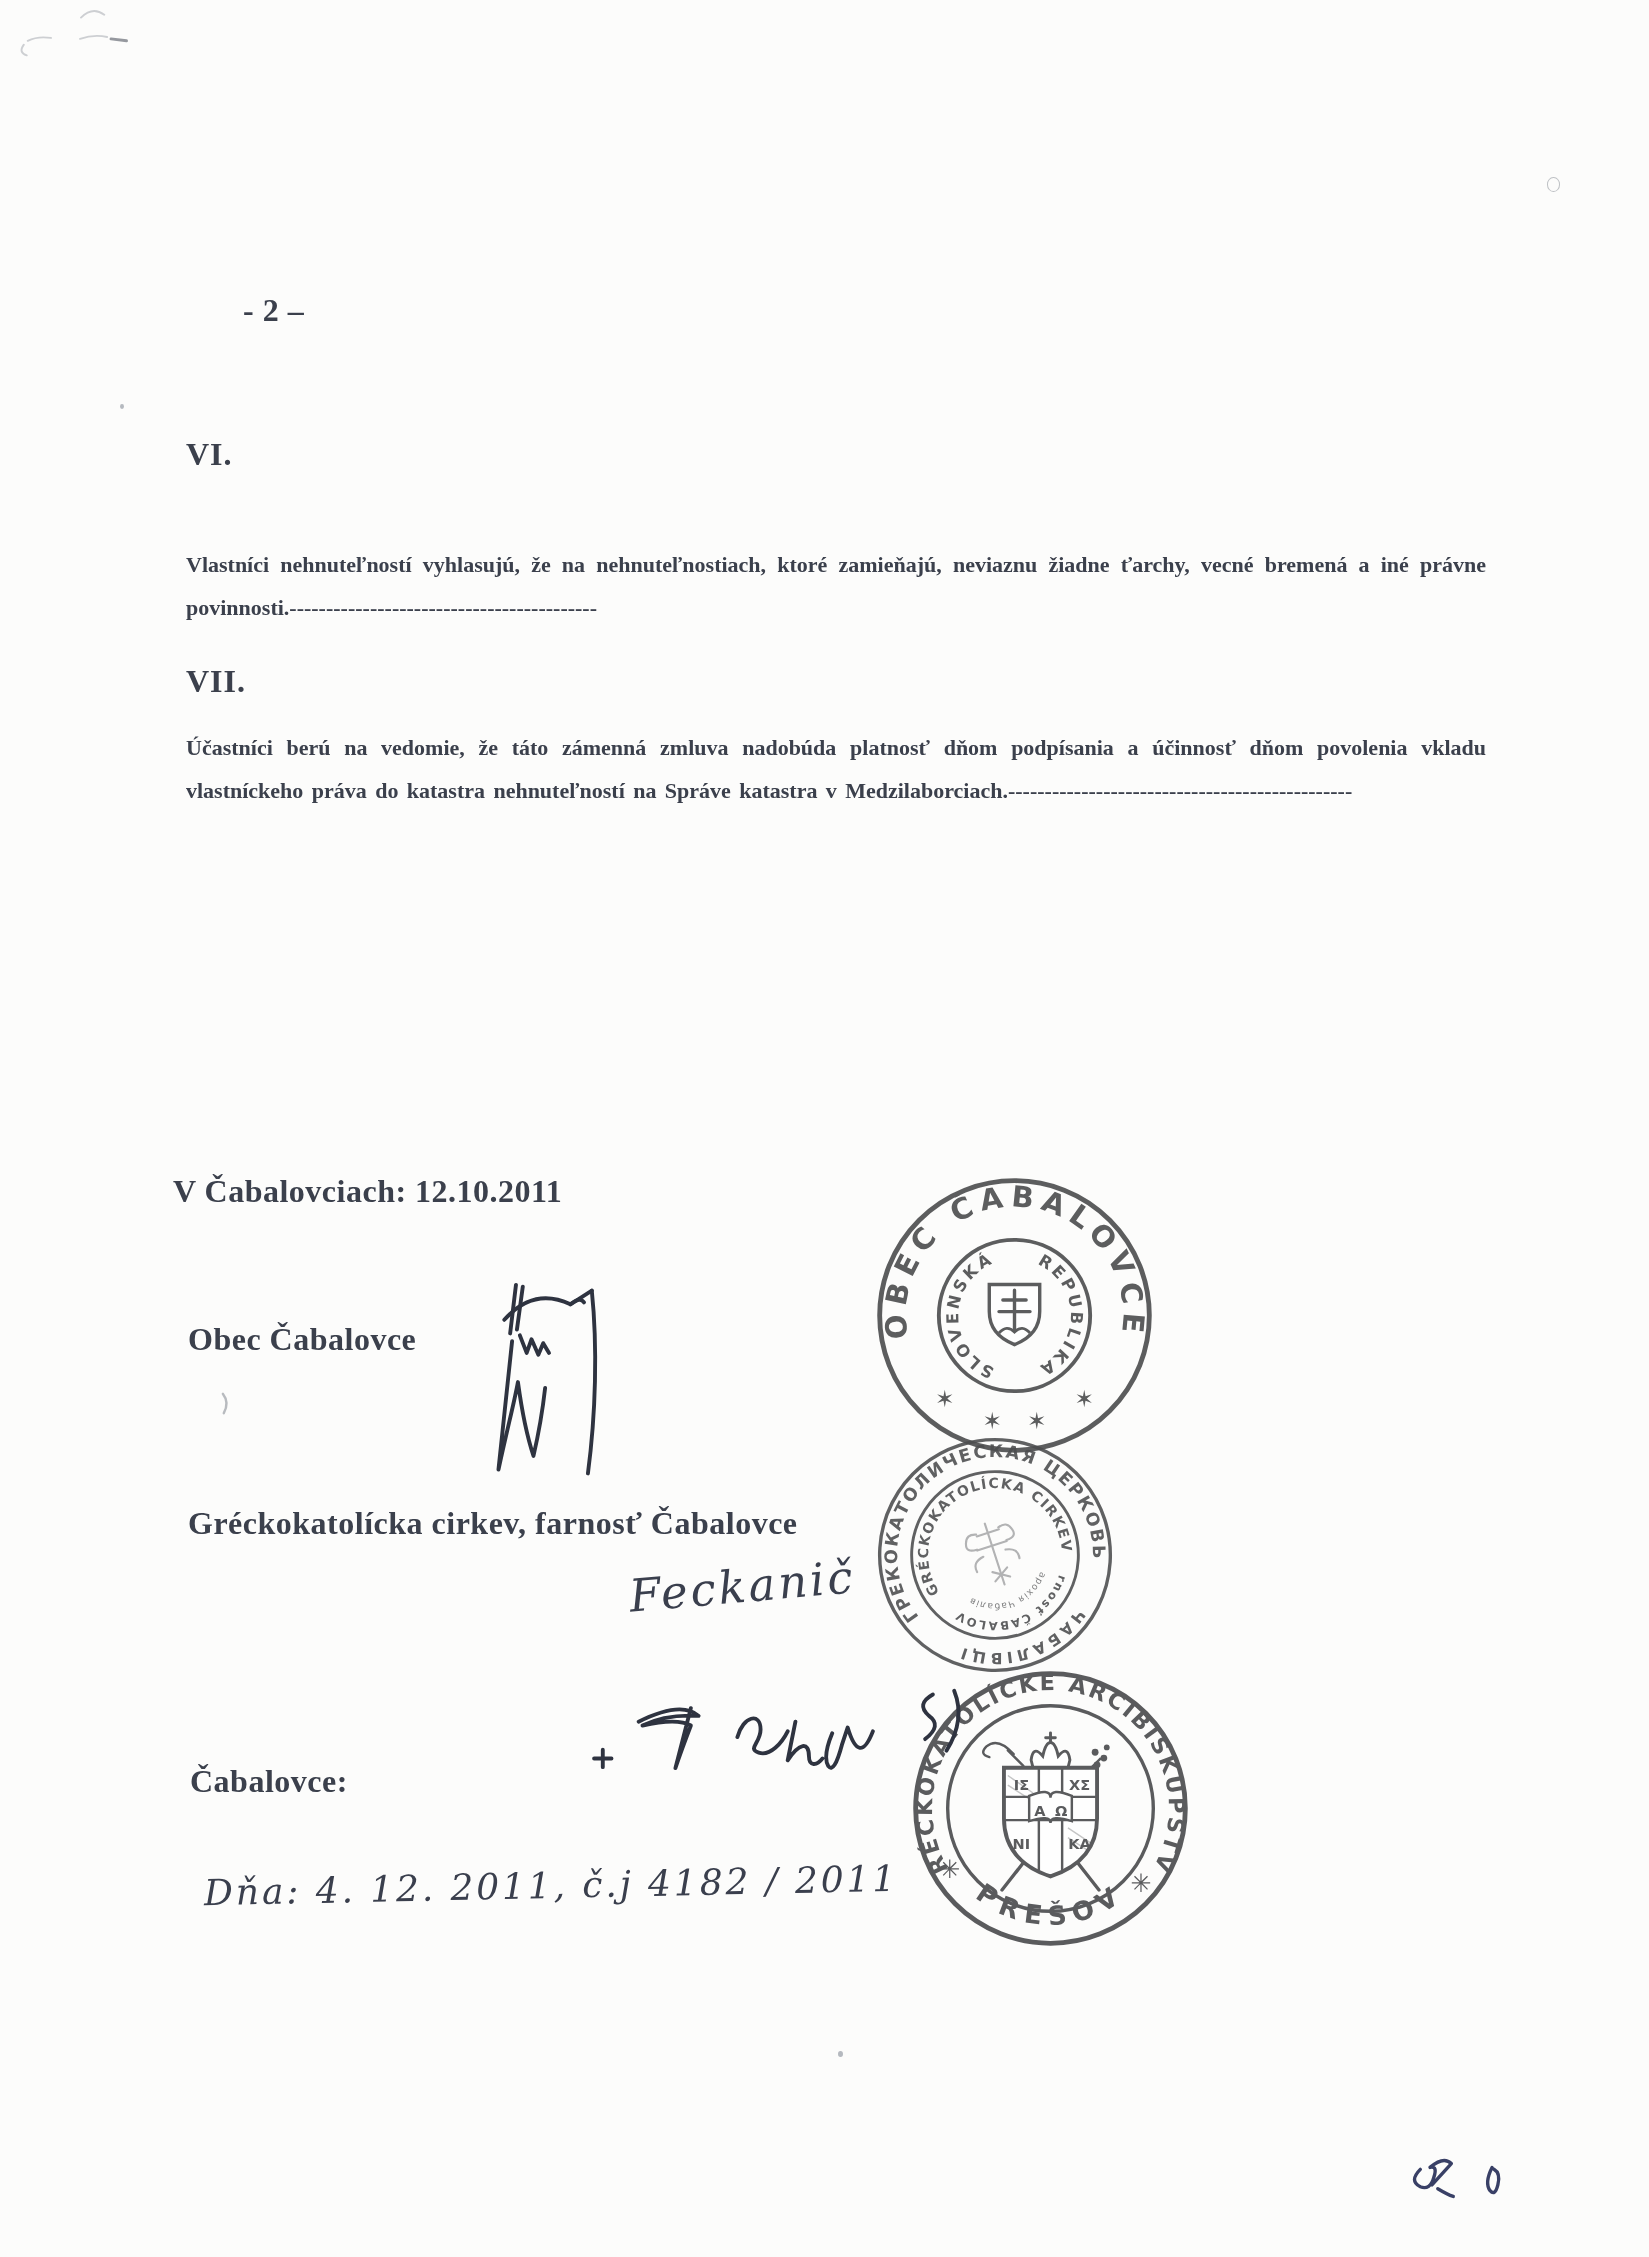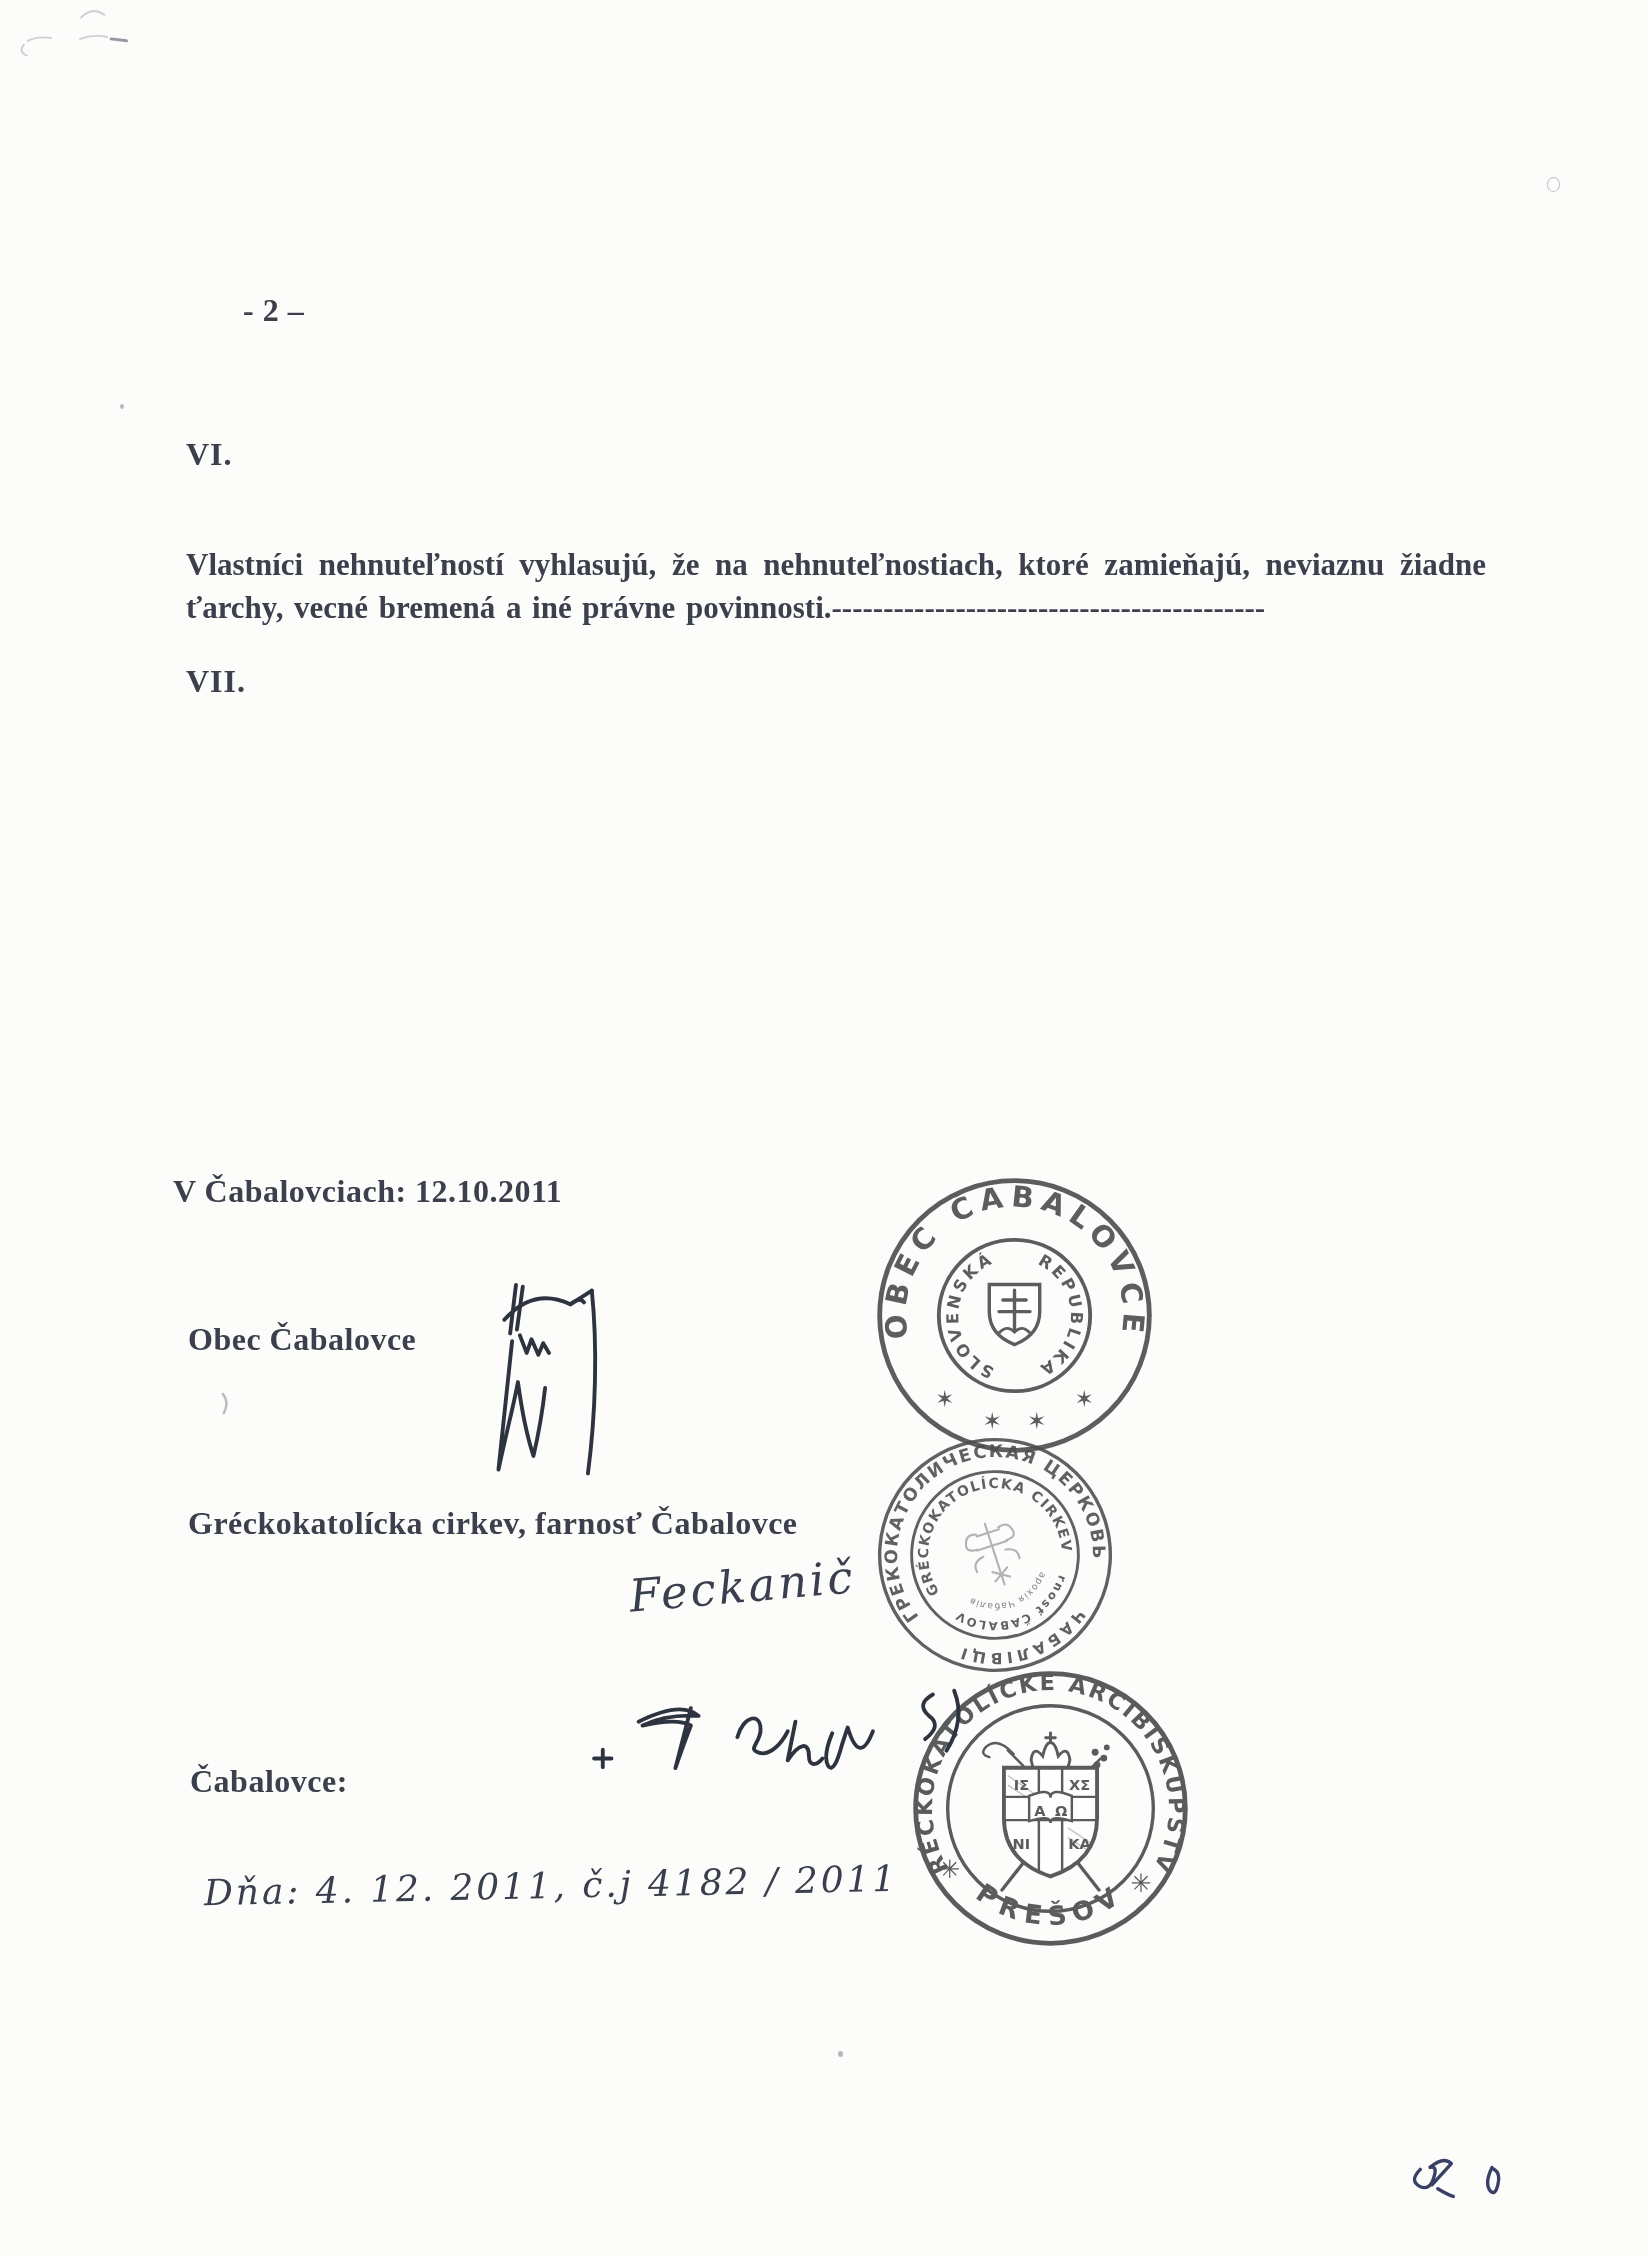--- a/index.html
+++ b/index.html
@@ -8,21 +8,21 @@
     width:1650px;height:2257px;
     margin:0 auto;
     background:#fcfcfb;
     overflow:hidden;
     font-family:"Liberation Serif", serif;
   }
   .txt{
     position:absolute;
     color:#3b404c;
     font-weight:700;
-    font-size:31px;
+    font-size:22px;
     line-height:43px;
   }
   .para{
     width:1300px;left:186px;
     text-align:justify;
     word-spacing:2.9px;
   }
   .heading{
     width:1300px;left:186px;
     font-size:32px;
@@ -62,20 +62,21 @@
   <svg class="sig" style="left:217px;top:1390px" width="19.4" height="29" viewBox="0 0 20 30">
     <path d="M6,4 q7,9 1,20" fill="none" stroke="#8b9097" stroke-width="2.5" stroke-linecap="round" opacity="0.6"></path>
   </svg>
 
   <div class="txt label" style="left:243px;top:289px">- 2 –</div>
 
   <div class="txt heading" style="top:433px">VI.</div>
   <div class="txt para" style="top:543px">Vlastníci nehnuteľností vyhlasujú, že na nehnuteľnostiach, ktoré zamieňajú, neviaznu žiadne ťarchy, vecné bremená a iné právne povinnosti.------------------------------------------</div>
 
   <div class="txt heading" style="top:660px">VII.</div>
+  <div class="txt para" style="top:726px">Účastníci berú na vedomie, že táto zámenná zmluva nadobúda platnosť dňom podpísania a účinnosť dňom povolenia vkladu vlastníckeho práva do katastra nehnuteľností na Správe katastra v Medzilaborciach.-----------------------------------------------</div>
 
 
   <div class="txt label" style="left:173px;top:1170px">V Čabalovciach: 12.10.2011</div>
   <div class="txt label" style="left:188px;top:1318px">Obec Čabalovce</div>
   <div class="txt label" style="left:188px;top:1502px">Gréckokatolícka cirkev, farnosť Čabalovce</div>
   <div class="txt label" style="left:190px;top:1760px">Čabalovce:</div>
 
   <div class="handwrite" style="left:204px;top:1865px;font-size:36px;letter-spacing:2.9px;transform:rotate(-1.2deg)">Dňa:  4. 12. 2011,   č.j   4182 / 2011</div>
 
   <svg class="sig" style="left:477px;top:1279px;z-index:5" width="146" height="209" viewBox="0 0 150 215">

